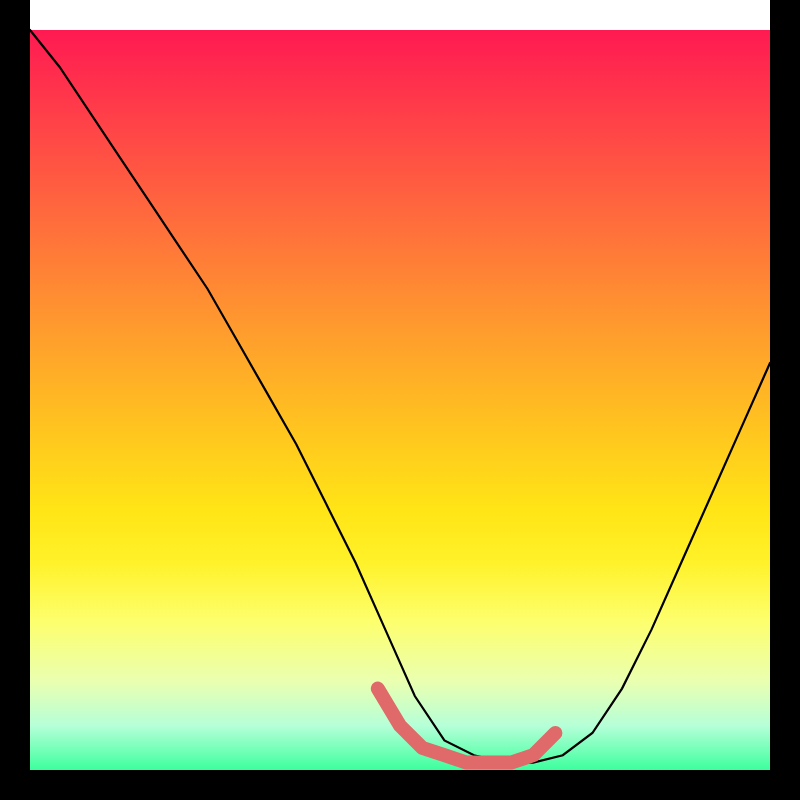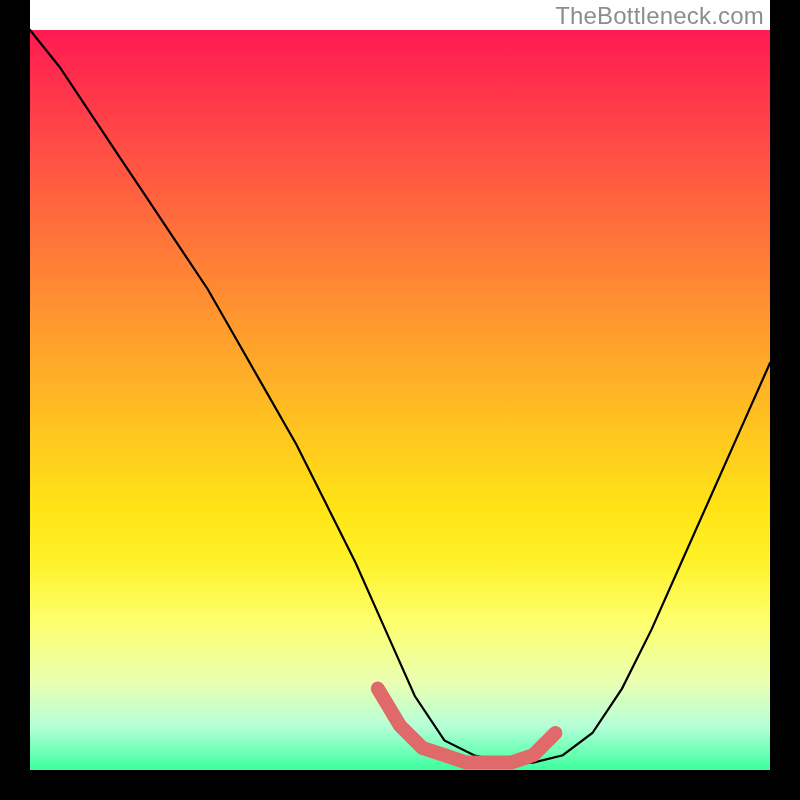--- a/index.html
+++ b/index.html
@@ -63,20 +63,19 @@
     width: 740px;
     height: 740px;
     overflow: visible;
   }
 </style>
 </head>
 <body>
 
 <div class="frame">
   <div class="watermark-strip"></div>
-  <div class="watermark">TheBottleneck.com</div>
   <div class="plot">
     <svg class="curve" viewBox="0 0 740 740">
       <polyline id="curve-path" fill="none" stroke="#000" stroke-width="2.2" stroke-linecap="round" points="0.0,0.0 29.6,37.0 59.2,81.4 88.8,125.8 118.4,170.2 148.0,214.6 177.6,259.0 207.2,310.8 236.8,362.6 266.4,414.4 296.0,473.6 325.6,532.8 355.2,599.4 384.8,666.0 414.4,710.4 444.0,725.2 473.6,732.6 503.2,732.6 532.8,725.2 562.4,703.0 592.0,658.6 621.6,599.4 651.2,532.8 680.8,466.2 710.4,399.6 740.0,333.0"></polyline>
       <polyline id="highlight-path" fill="none" stroke="#e06969" stroke-width="14" stroke-linecap="round" stroke-linejoin="round" points="347.8,658.6 370.0,695.6 392.2,717.8 414.4,725.2 436.6,732.6 458.8,732.6 481.0,732.6 503.2,725.2 525.4,703.0"></polyline>
     </svg>
   </div>
 </div>
 
 </body></html>

